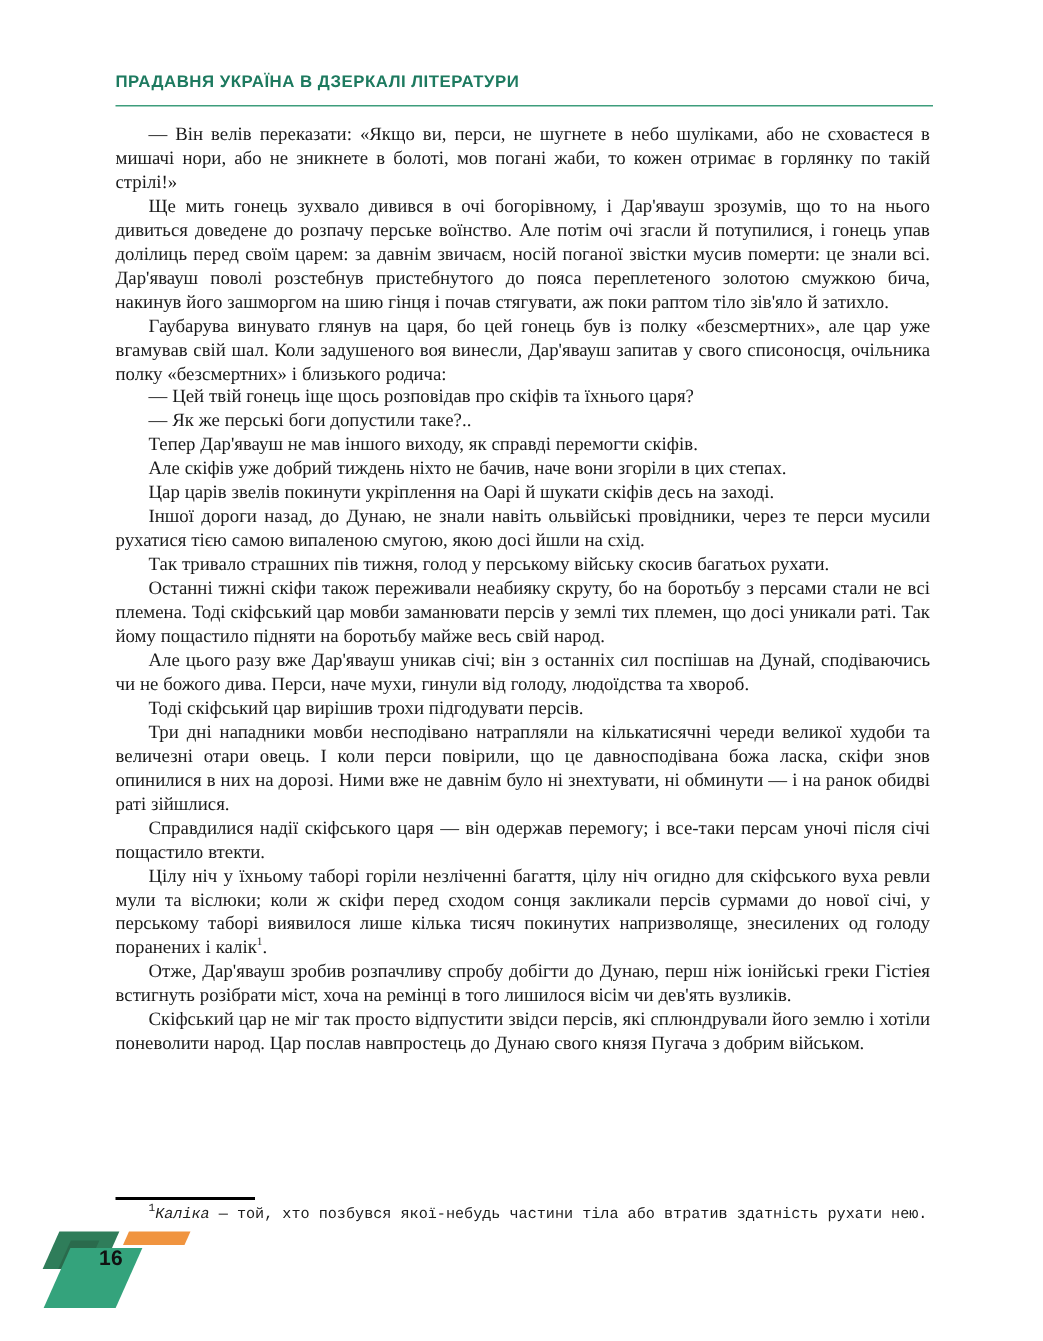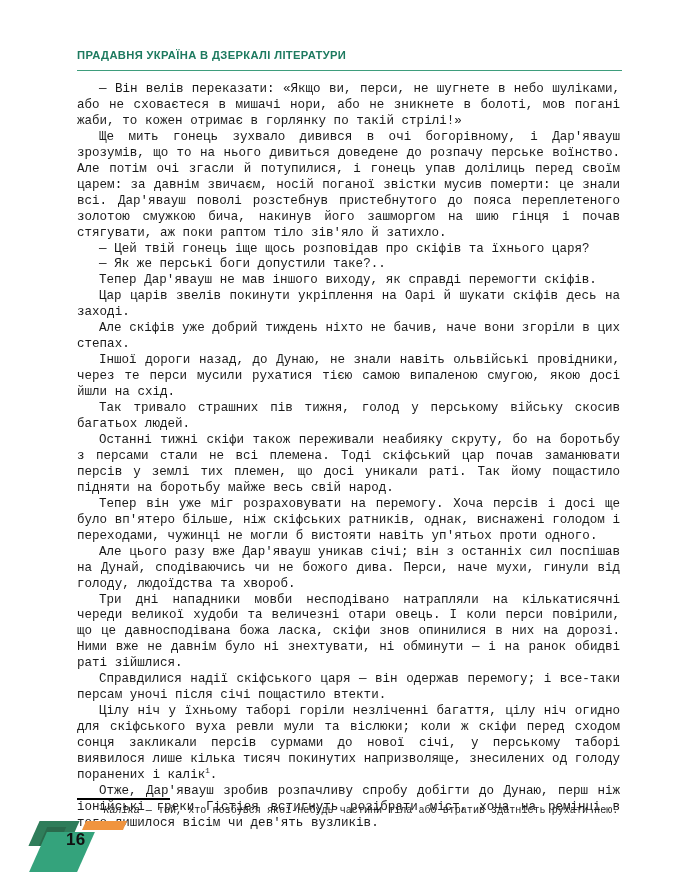--- a/index.html
+++ b/index.html
@@ -58,21 +58,20 @@
     width: 543px;
   }
   p.para {
     margin: 0;
     font-size: 12.55px;
     line-height: 15.95px;
     text-align: justify;
     text-indent: 22px;
     hyphens: manual;
     word-spacing: 0.1px;
-    font-family: Liberation Mono, monospace;
   }
   p.dialogue {
     text-indent: 22px;
   }
 
   
   .footnote-block {
     position: absolute;
     left: 77px;
     top: 798px;
@@ -154,53 +153,55 @@
     width: 41px;
     height: 9px;
     background: #f0943f;
     transform: skewX(-24deg);
   }
   .folio {
     position: absolute;
     left: 66px;
     top: 22px;
     font-family: "Liberation Sans", "DejaVu Sans", sans-serif;
-    font-size: 17px;
+    font-size: 14px;
     font-weight: 700;
     color: #111111;
     letter-spacing: 0.2px;
   }
 </style>
 </head>
 <body>
 
 <div class="page">
 
   <div class="running-header">
     <div class="running-header-text">ПРАДАВНЯ УКРАЇНА В ДЗЕРКАЛІ ЛІТЕРАТУРИ</div>
   </div>
   <div class="header-rule"></div>
 
   <div class="text-column">
     <p class="para">— Він велів переказати: «Якщо ви, перси, не шугнете в небо шуліками, або не сховаєтеся в мишачі нори, або не зникнете в болоті, мов погані жаби, то кожен отримає в горлянку по такій стрілі!»</p>
     <p class="para">Ще мить гонець зухвало дивився в очі богорівному, і Дар'явауш зрозумів, що то на нього дивиться доведене до розпачу перське воїнство. Але потім очі згасли й потупилися, і гонець упав долілиць перед своїм царем: за давнім звичаєм, носій поганої звістки мусив померти: це знали всі. Дар'явауш поволі розстебнув пристебнутого до пояса переплетеного золотою смужкою бича, накинув його зашморгом на шию гінця і почав стягувати, аж поки раптом тіло зів'яло й затихло.</p>
+    <p class="para">Гаубарува винувато глянув на царя, бо цей гонець був із полку «безсмертних», але цар уже вгамував свій шал. Коли задушеного воя винесли, Дар'явауш запитав у свого списоносця, очільника полку «безсмертних» і близького родича:</p>
     <p class="para dialogue">— Цей твій гонець іще щось розповідав про скіфів та їхнього царя?</p>
     <p class="para dialogue">— Як же перські боги допустили таке?..</p>
     <p class="para">Тепер Дар'явауш не мав іншого виходу, як справді перемогти скіфів.</p>
+    <p class="para">Але скіфів уже добрий тиждень ніхто не бачив, наче вони згоріли в цих степах.</p>
     <p class="para">Цар царів звелів покинути укріплення на Оарі й шукати скіфів десь на заході.</p>
-    <p class="para">Але скіфів уже добрий тиждень ніхто не бачив, наче вони згоріли в цих степах.</p>
     <p class="para">Іншої дороги назад, до Дунаю, не знали навіть ольвійські провідники, через те перси мусили рухатися тією самою випаленою смугою, якою досі йшли на схід.</p>
-    <p class="para">Так тривало страшних пів тижня, голод у перському війську скосив багатьох людей.</p>
-    <p class="para">Останні тижні скіфи також переживали неабияку скруту, бо на боротьбу з персами стали не всі племена. Тоді скіфський цар почав заманювати персів у землі тих племен, що досі уникали раті. Так йому пощастило підняти на боротьбу майже весь свій народ.</p>
-    <p class="para">Тепер він уже міг розраховувати на перемогу. Хоча персів і досі ще було вп'ятеро більше, ніж скіфських ратників, однак, виснажені голодом і переходами, чужинці не могли б вистояти навіть уп'ятьох проти одного.</p>
+    <p class="para">Так тривало страшних пів тижня, голод у перському війську скосив багатьох рухати.</p>
+    <p class="para">Останні тижні скіфи також переживали неабияку скруту, бо на боротьбу з персами стали не всі племена. Тоді скіфський цар мовби заманювати персів у землі тих племен, що досі уникали раті. Так йому пощастило підняти на боротьбу майже весь свій народ.</p>
     <p class="para">Але цього разу вже Дар'явауш уникав січі; він з останніх сил поспішав на Дунай, сподіваючись чи не божого дива. Перси, наче мухи, гинули від голоду, людоїдства та хвороб.</p>
+    <p class="para">Тоді скіфський цар вирішив трохи підгодувати персів.</p>
     <p class="para">Три дні нападники мовби несподівано натрапляли на кількатисячні череди великої худоби та величезні отари овець. І коли перси повірили, що це давносподівана божа ласка, скіфи знов опинилися в них на дорозі. Ними вже не давнім було ні знехтувати, ні обминути — і на ранок обидві раті зійшлися.</p>
     <p class="para">Справдилися надії скіфського царя — він одержав перемогу; і все-таки персам уночі після січі пощастило втекти.</p>
     <p class="para"><span>Цілу ніч у їхньому таборі горіли незліченні багаття, цілу ніч огидно для скіфського вуха ревли мули та віслюки; коли ж скіфи перед сходом сонця закликали персів сурмами до нової січі, у перському таборі виявилося лише кілька тисяч покинутих напризволяще, знесилених од голоду поранених і калік</span><sup class="fn-ref">1</sup>.</p>
     <p class="para">Отже, Дар'явауш зробив розпачливу спробу добігти до Дунаю, перш ніж іонійські греки Гістіея встигнуть розібрати міст, хоча на ремінці в того лишилося вісім чи дев'ять вузликів.</p>
+    <p class="para">Скіфський цар не міг так просто відпустити звідси персів, які сплюндрували його землю і хотіли поневолити народ. Цар послав навпростець до Дунаю свого князя Пугача з добрим військом.</p>
   </div>
 
   <div class="footnote-block">
     <div class="footnote-rule"></div>
     <p class="footnote-text"><span class="footnote-marker">1</span><span class="footnote-term">Каліка</span><span> — той, хто позбувся якої-небудь частини тіла або втратив здатність рухати нею.</span></p>
   </div>
 
   <div class="footer">
     <div class="logo">
       <div class="logo-shape logo-dark"></div>

